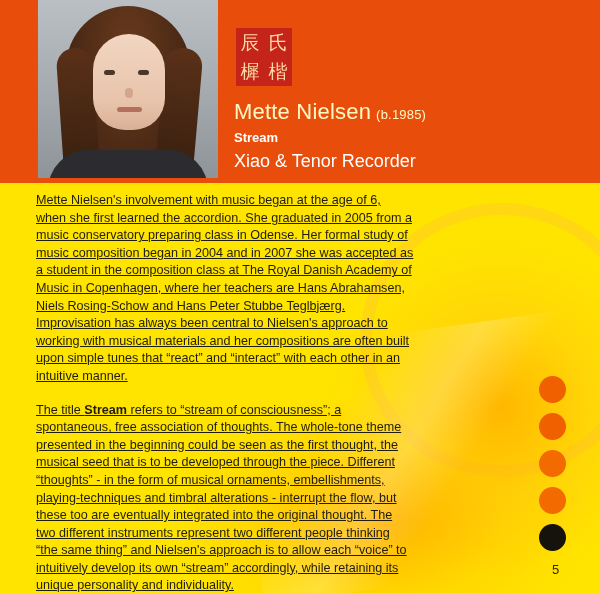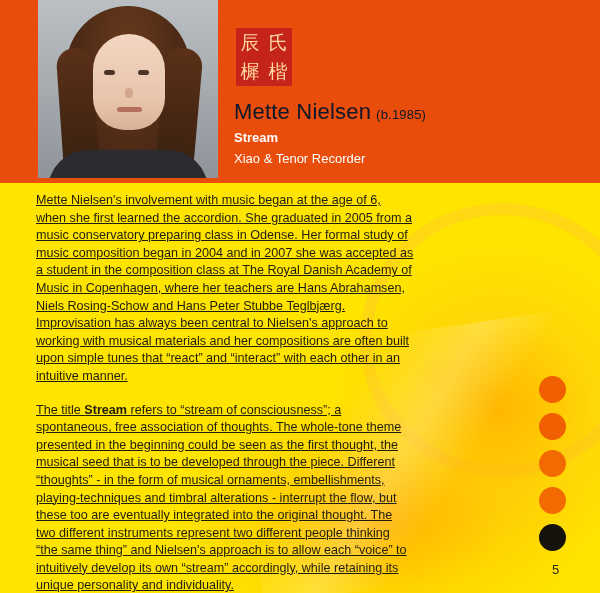--- a/index.html
+++ b/index.html
@@ -140,21 +140,21 @@
     font-family: "DejaVu Sans", sans-serif;
     font-size: 19px;
     line-height: 1;
   }
   .seal span { display: block; }
 
   .composer {
     position: absolute;
     left: 234px;
     top: 99px;
-    color: #0f172a;
+    color: #fef9c3;
     font-size: 22px;
     font-weight: 400;
     letter-spacing: 0.2px;
   }
   .composer .born {
     font-size: 13px;
     font-weight: 400;
     margin-left: 5px;
   }
   .work-title {
@@ -163,21 +163,21 @@
     top: 130px;
     color: #ffffff;
     font-size: 13px;
     font-weight: bold;
   }
   .instruments {
     position: absolute;
     left: 234px;
     top: 151px;
     color: #ffffff;
-    font-size: 13px;
+    font-size: 18px;
     font-weight: normal;
   }
 
   
   .bg-art {
     position: absolute;
     left: 0;
     top: 183px;
     width: 600px;
     height: 410px;

